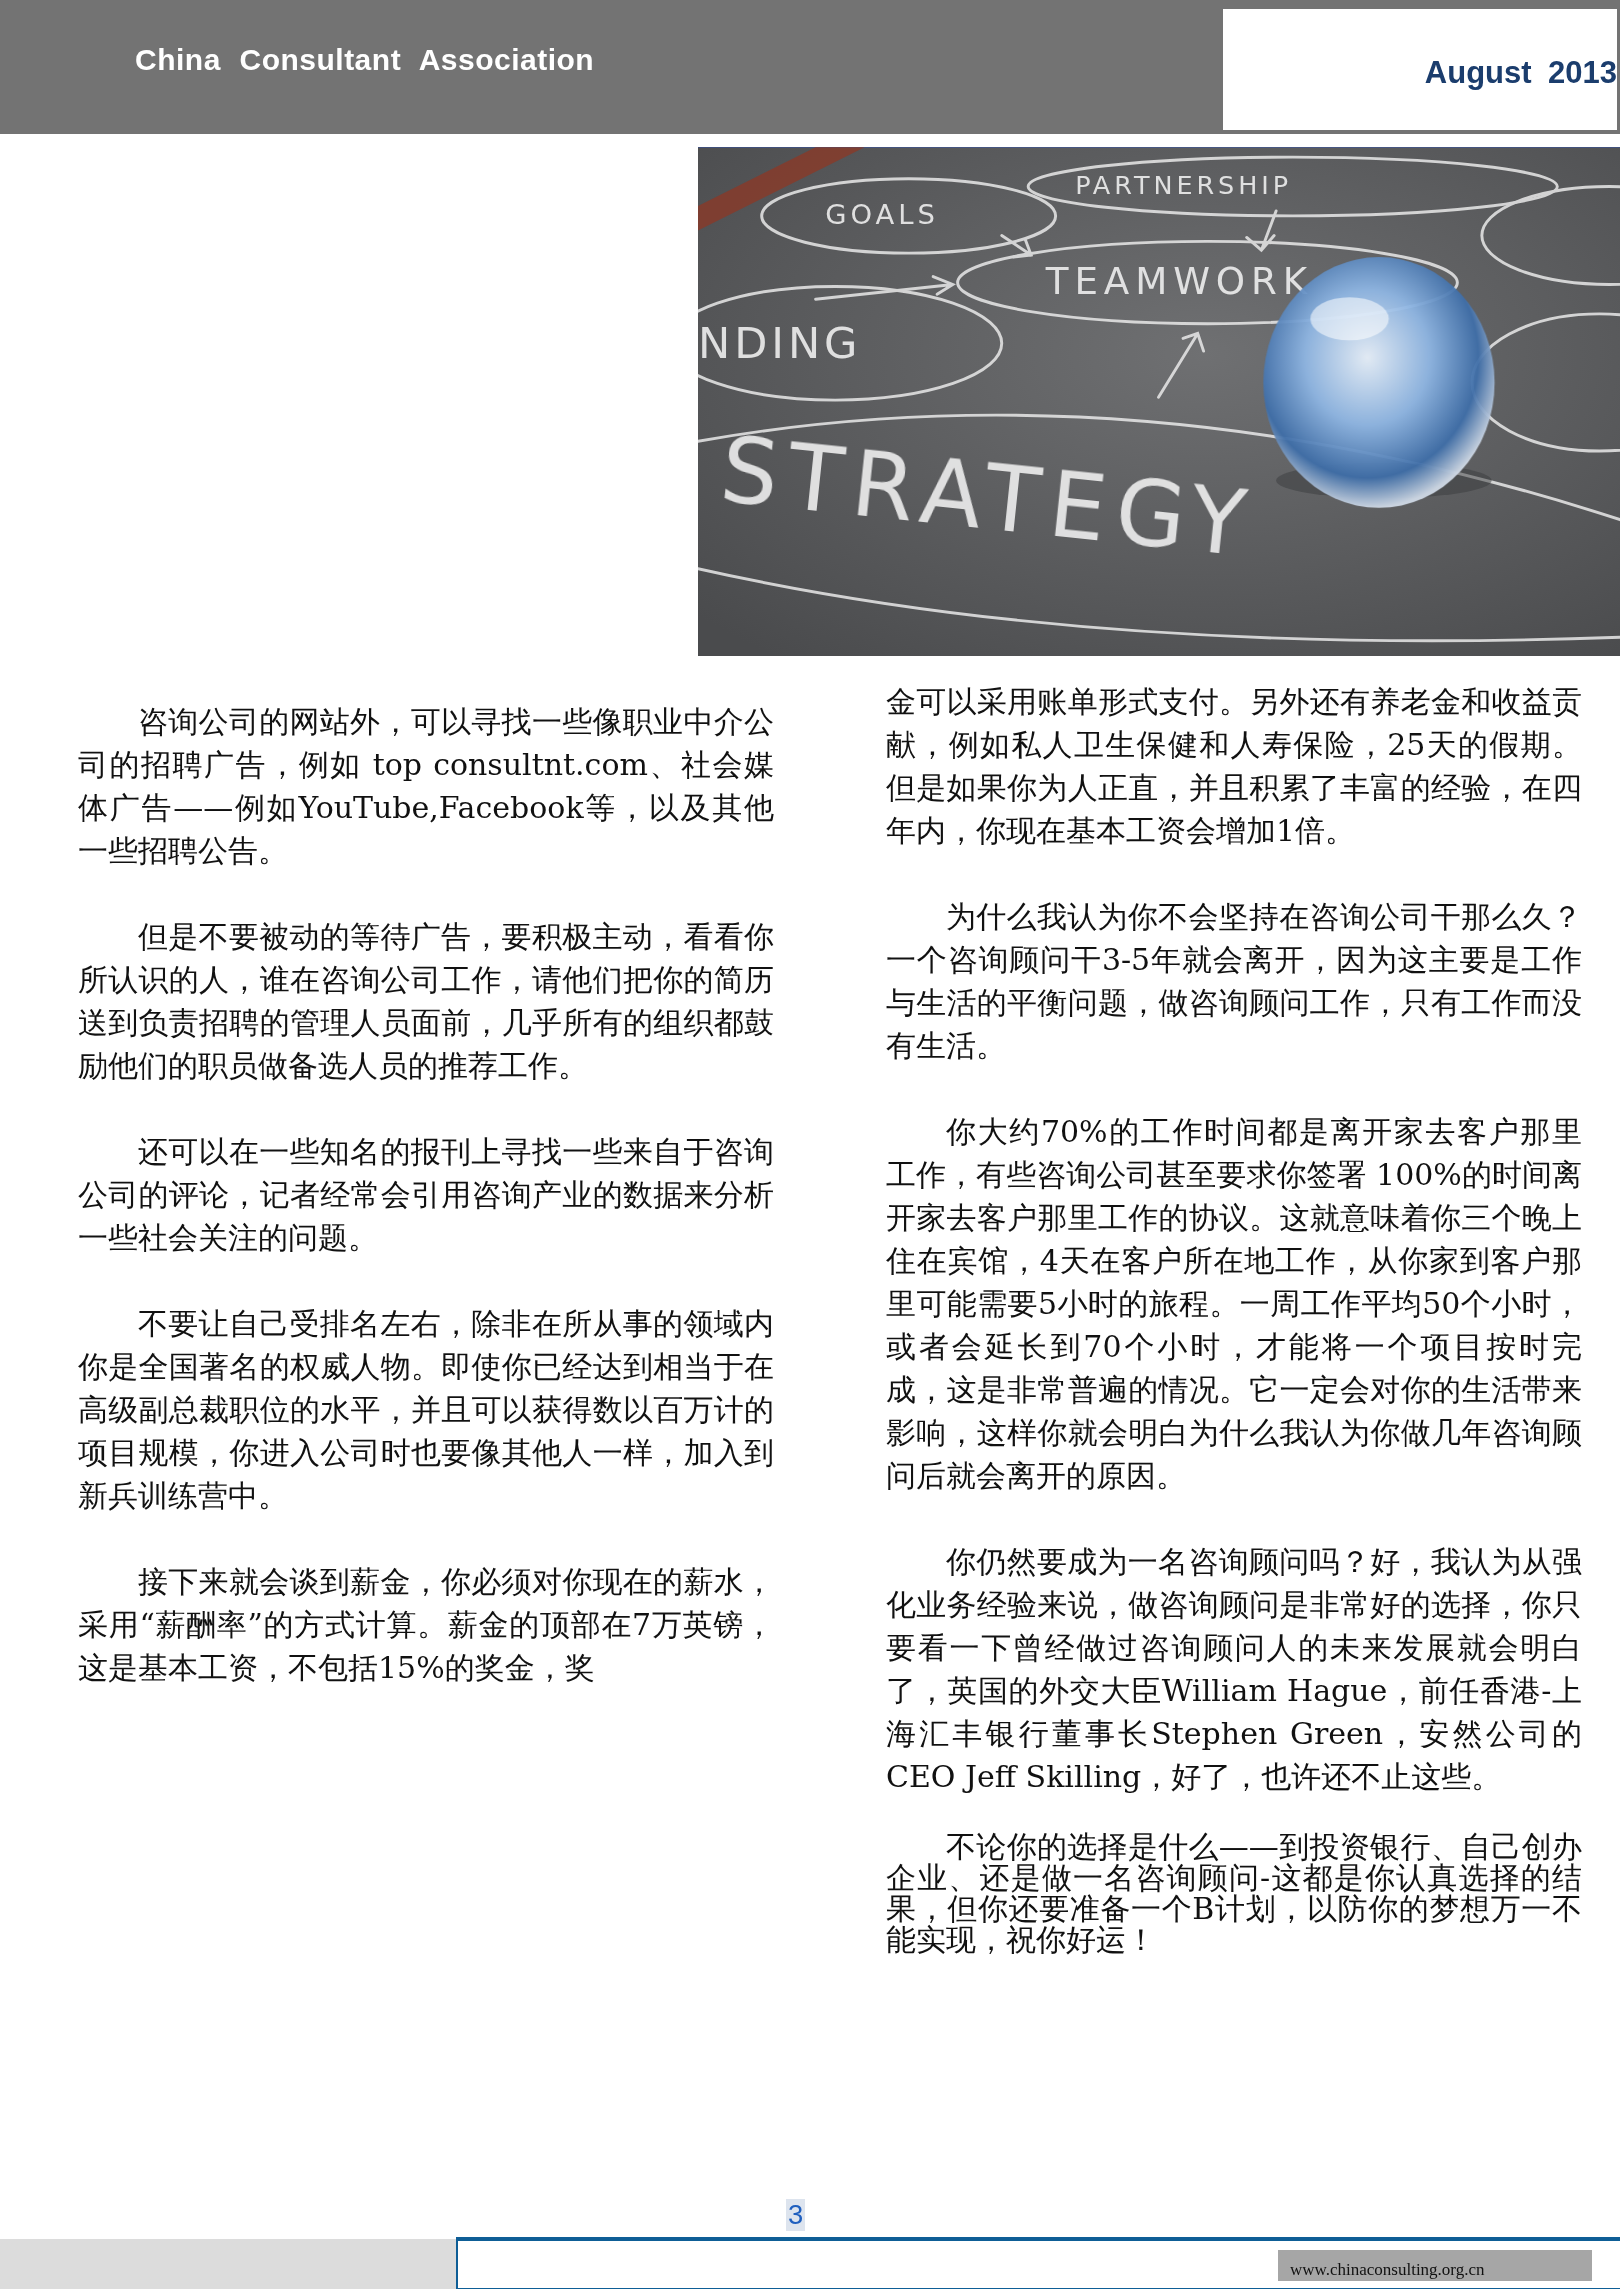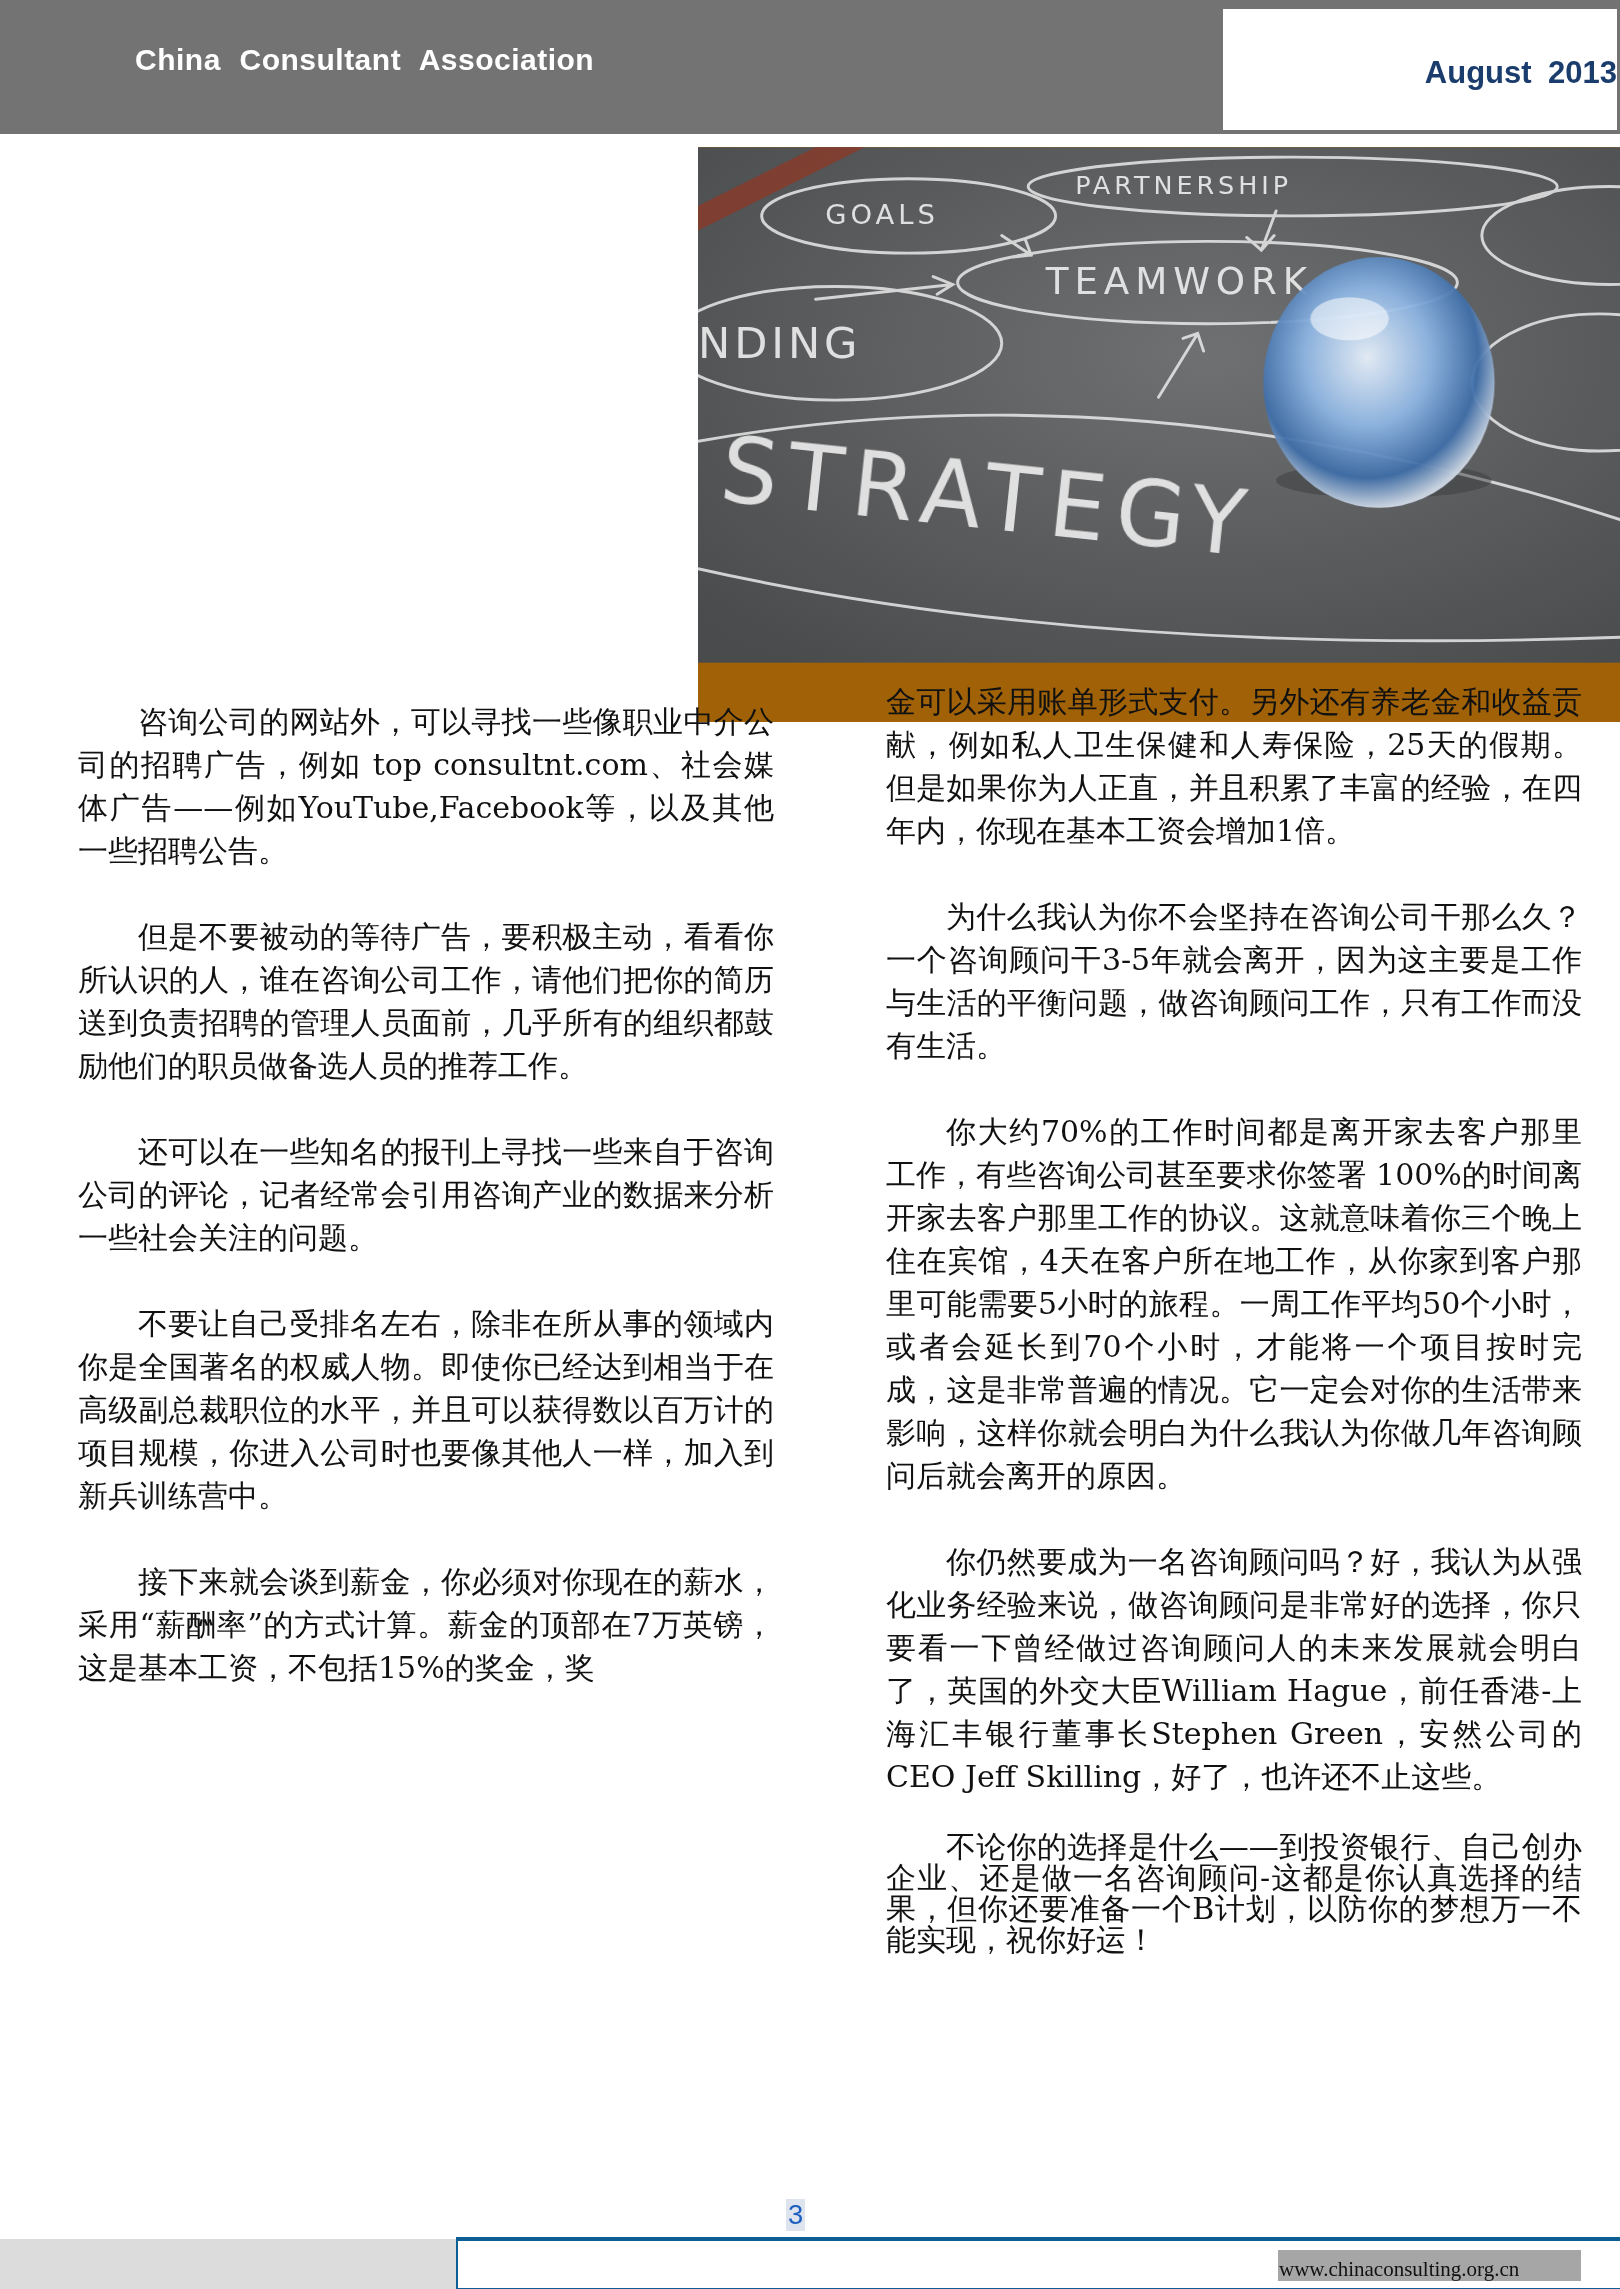--- a/index.html
+++ b/index.html
@@ -20,22 +20,22 @@
     .date-box {
       position: absolute; left: 1223px; top: 8.8px; width: 394px; height: 121px;
       background: #ffffff;
     }
     .date-text {
       position: absolute; left: 0; top: 46px; width: 100%; text-align: right;
       font-family: "Liberation Sans", sans-serif; font-weight: bold;
       font-size: 31px; color: #1b3d6d; word-spacing: 7.8px;
     }
     .photo {
-      position: absolute; left: 698px; top: 147px; width: 922px; height: 575px;
-      overflow: hidden; background: #a16207;
+      position: absolute; left: 698px; top: 147px; width: 922px; height: 509px;
+      overflow: hidden; background: #1d4ed8;
     }
     .photo svg { display: block; }
     .col {
       position: absolute; top: 680px; width: 696px;
       font-size: 30px; line-height: 43px; color: #111;
     }
     .col-left { left: 78px; margin-top: 20px; }
     .col-right { left: 870px; margin-left: 16px; }
     .col p {
       margin: 0 0 43px 0; text-indent: 2em; text-align: justify;
@@ -53,22 +53,22 @@
       background: #dcdcdc;
     }
     .footer-box {
       position: absolute; left: 456px; top: 2237px; width: 1164px; height: 53px;
       border-top: 4.9px solid #0e5e96; border-left: 2.9px solid #0e5e96;
       border-bottom: 2.9px solid #0e5e96; box-sizing: border-box; background: #fff;
     }
     .footer-url {
       position: absolute; left: 1278px; top: 2250px; width: 302px; height: 31px;
       background: #a6a6a6; color: #111;
-      font-family: "Liberation Serif", serif; font-size: 21px; line-height: 39px;
-      padding-left: 1px; overflow: hidden; white-space: nowrap;
+      font-family: "Liberation Serif", serif; font-size: 17px; line-height: 39px;
+      padding-left: 12px; overflow: hidden; white-space: nowrap;
     }
   </style>
 </head>
 <body>
 
 <div class="header">
   <div class="header-title">China  Consultant  Association</div>
   <div class="date-box">
     <div class="date-text">August  2013</div>
   </div>

